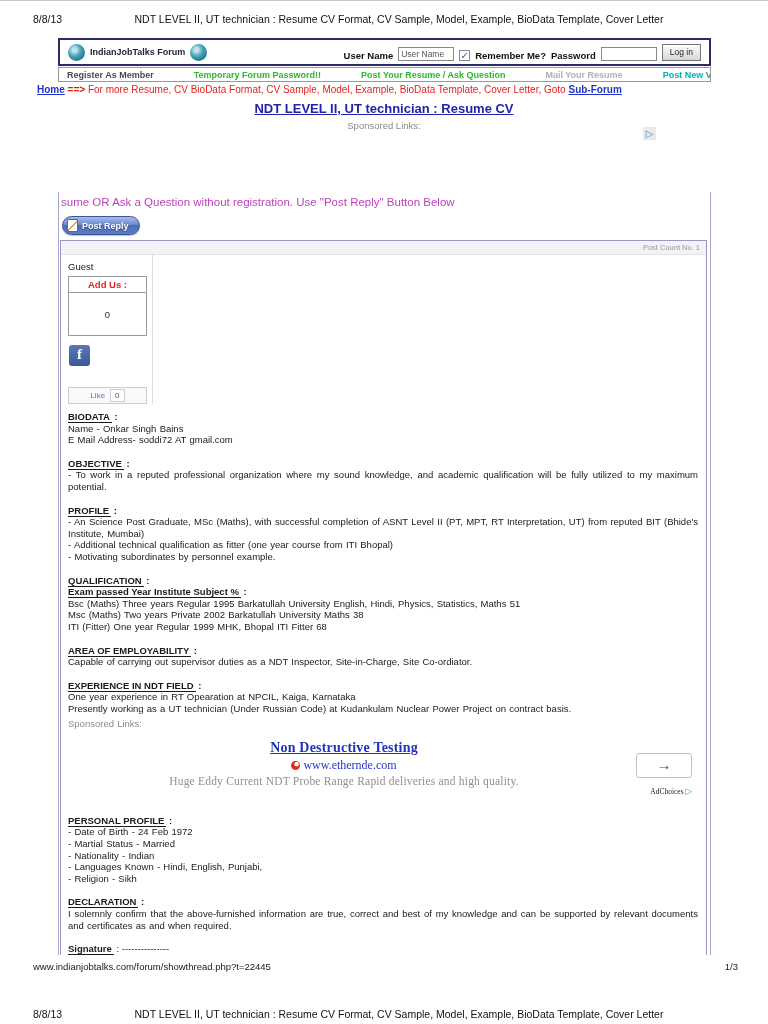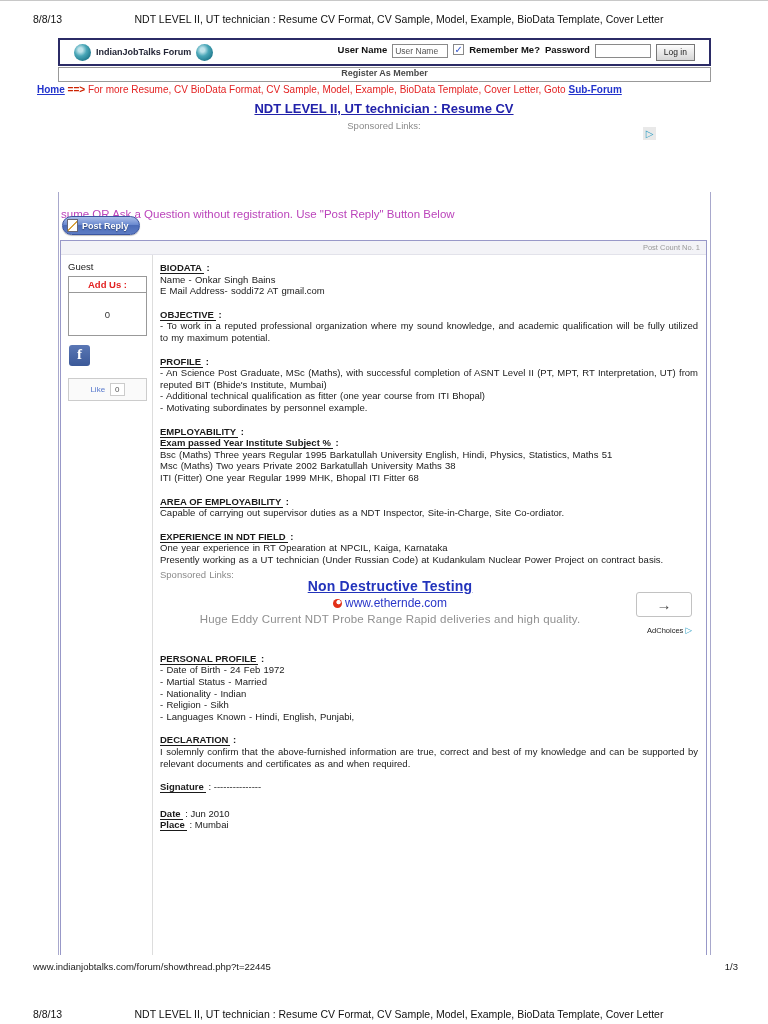--- a/index.html
+++ b/index.html
@@ -11,93 +11,93 @@
   .hairline { left:0; top:0; width:768px; height:1px; background:#c8c8c8; }
   .print-row { left:0; right:0; font-size:10.5px; color:#111; }
   .pr-top { top:13px; } .pr-bottom { top:1008px; }
   .print-date { position:absolute; left:33px; top:0; }
   .print-title { position:absolute; left:120px; right:90px; top:0; text-align:center; white-space:nowrap; overflow:hidden; }
   .print-url { left:33px; top:961px; font-size:9.5px; color:#1a1a1a; }
   .print-page { right:30px; top:961px; font-size:9.5px; color:#1a1a1a; }
 
   
   .login-box { left:58px; top:38px; width:653px; height:28px; border:2px solid #2b2b66; background:#fff;
-    display:flex; align-items:center; padding:0 14px; gap:3px; }
+    display:flex; align-items:center; padding:0 8px; gap:3px; }
   .globe { width:17px; height:17px; border-radius:50%;
     background:radial-gradient(circle at 38% 35%, #bfe3ea 0 14%, #4aa7b8 40%, #217a8e 75%, #135e70 100%); }
   .logo-text { font-size:9px; font-weight:bold; color:#222536; margin:0 2px; }
-  .login-right { margin-left:auto; display:flex; align-items:flex-start; gap:5px; }
+  .login-right { margin-left:auto; display:flex; align-items:flex-end; gap:5px; }
   .fld-label { font-size:9.5px; font-weight:bold; color:#111; white-space:nowrap; }
   .txt-input { width:56px; height:14px; border:1px solid #8a8a8a; background:#fff; font-size:8.5px; color:#555;
     padding:0 2px; font-family:inherit; }
   .checkbox { width:11px; height:11px; border:1px solid #888; background:#fff; font-size:10px; line-height:9px;
     color:#3355cc; text-align:center; font-weight:bold; }
   .login-btn { height:17px; border:1px solid #777; border-radius:0; background:linear-gradient(#fdfdfd,#d6d6d6);
     font-size:8.5px; padding:0 7px; color:#222; font-family:inherit; }
 
   
   .nav-strip { left:58px; top:67px; width:653px; height:15px; border:1px solid #999; background:#fff;
     display:flex; align-items:center; gap:40px; padding:0 8px; font-size:9px; font-weight:bold;
-    white-space:nowrap; overflow:hidden;flex-direction:column; }
+    white-space:nowrap; overflow:hidden; }
 
   
   .home-line { left:37px; top:84px; width:710px; font-size:10px; white-space:nowrap; }
   .home-link,.subforum-link { color:#2233cc; text-decoration:underline;font-weight:bold; }
   .home-arrow { color:#cc2200; font-weight:bold; }
   .home-red { color:#e32222; }
 
   .thread-title { left:0; right:0; top:101px; text-align:center; font-size:13px; font-weight:bold;
     color:#2222aa; text-decoration:underline; }
   .sponsored-top { left:0; right:0; top:120px; text-align:center; font-size:9.5px; color:#8a8a8a; }
   .adchoices-top { left:643px; top:127px; width:13px; height:13px; background:#e9e9e9; color:#2f9fc4;
     font-size:10px; line-height:13px; text-align:center; }
 
   
-  .reply-banner { left:61px; top:196px; font-size:11.5px; color:#bb44bb; white-space:nowrap;margin-top:12px; }
+  .reply-banner { left:61px; top:196px; font-size:11.5px; color:#bb44bb; white-space:nowrap; }
   .post-reply-btn { left:62px; top:216px; height:19px; padding:0 10px 0 4px; border-radius:10px;
     background:linear-gradient(#aabde8 0%, #6b8ad0 45%, #4c6cb8 50%, #5d7cc4 100%);
     border:1px solid #3a55a0; display:flex; align-items:center; gap:4px; box-shadow:0 1px 1px rgba(0,0,0,.25); }
   .pr-icon { width:11px; height:13px; border:1px solid #667;
     background:linear-gradient(135deg, transparent 45%, #d9a441 46% 58%, transparent 59%), #fff; }
   .pr-label { color:#fff; font-weight:bold; font-size:9px; text-shadow:0 1px 1px #334a7a; }
 
   
   .outer-box { left:58px; top:192px; width:653px; height:763px;
     border-left:1px solid #a8a8cc; border-right:1px solid #a8a8cc; }
   .post-box { left:60px; top:240px; width:647px; height:715px; border:1px solid #9898c8; border-bottom:none;
     background:#fff; overflow:hidden; }
   .post-strip { height:14px; background:#f3f3f7; border-bottom:1px solid #e2e2ea; font-size:7.5px; color:#999;
     text-align:right; padding-right:6px; line-height:13px; }
-  .post-body { display:flex; height:700px; }
+  .post-body { display:flex; height:700px;flex-direction:column; }
 
   
   .side { width:92px; flex:none; border-right:1px solid #ddd; padding:6px 5px 0 7px; }
   .guest { font-size:9.5px; color:#1a1a1a; margin-bottom:4px; }
   .addus-box { border:1px solid #999; }
   .addus-head { color:#e22222; font-weight:bold; font-size:9.5px; text-align:center; padding:2px 0;
     border-bottom:1px solid #999; }
   .addus-count { height:42px; display:flex; align-items:center; justify-content:center; font-size:9.5px; color:#333; }
   .fb-icon { width:21px; height:21px; border-radius:3px; background:linear-gradient(#5a77b5,#3b5998); color:#fff;
     font-weight:bold; font-family:"Liberation Serif","DejaVu Serif",serif; font-size:15px; line-height:19px;
     text-align:center; margin:9px 0 0 1px; }
-  .like-bar { margin-top:12px; border:1px solid #ccc; height:23px; display:flex; align-items:center;
+  .like-bar { margin-top:21px; border:1px solid #ccc; height:17px; display:flex; align-items:center;
     justify-content:center; gap:5px; background:#fafafa; }
   .like-label { color:#5577cc; font-size:8px; }
   .like-count { border:1px solid #ccc; background:#fff; font-size:8px; color:#555; padding:0 4px; line-height:11px; }
 
   
   .content { flex:1; padding:7px 8px 0 7px; font-size:9.5px; line-height:11.6px; color:#1a1a1a; }
   .section { margin-bottom:12px; }
   .hu { font-weight:bold; border-bottom:1px solid #1a1a1a; padding-right:2px; }
   .colon { font-weight:bold; }
   .line { text-align:justify; word-spacing:0.6px; }
   .gray-line { color:#8a8a8a; }
 
   
-  .ad-block { position:relative; margin:0 0 27px; }
+  .ad-block { position:relative; margin:12px 0 27px;font-family:Liberation Serif, serif; }
   .ad-center { padding-right:78px; text-align:center; }
   .ad-title { font-size:14px; font-weight:bold; color:#2233bb; text-decoration:underline; letter-spacing:.2px; }
   .ad-url-line { margin-top:4px; font-size:12px; color:#2936c8; }
   .ad-dot { display:inline-block; width:9px; height:9px; border-radius:50%; margin-right:3px; vertical-align:-1px;
     background:radial-gradient(circle at 62% 35%, #fff 0 22%, #e23018 32%); }
   .ad-desc { margin-top:5px; font-size:11.5px; color:#909090; letter-spacing:.2px; }
   .ad-arrow-btn { position:absolute; right:6px; top:11px; width:56px; height:25px; border:1px solid #c2c2c2;
     border-radius:3px; background:#fff; display:flex; align-items:center; justify-content:center;
     font-size:15px; font-weight:bold; color:#4a4a4a; }
   .adchoices2 { position:absolute; right:6px; top:44px; font-size:7.5px; color:#222; }
@@ -201,21 +201,21 @@
     </div>
 
     <div class="sec-lines">
               <div class="line">- An Science Post Graduate, MSc (Maths), with successful completion of ASNT Level II (PT, MPT, RT Interpretation, UT) from reputed BIT (Bhide's Institute, Mumbai)</div>
               <div class="line">- Additional technical qualification as fitter (one year course from ITI Bhopal)</div>
               <div class="line">- Motivating subordinates by personnel example.</div>
             </div>
   </div>
           <div class="section">
     <div class="sec-head">
-      <span class="hu">EMPLOYABILITY</span><span class="colon"> :</span>
+      <span class="hu">QUALIFICATION</span><span class="colon"> :</span>
     </div>
     <div class="sec-sub">
       <span class="hu">Exam passed Year Institute Subject %</span><span class="colon"> :</span>
     </div>
     <div class="sec-lines">
               <div class="line">Bsc (Maths) Three years Regular 1995 Barkatullah University English, Hindi, Physics, Statistics, Maths 51</div>
               <div class="line">Msc (Maths) Two years Private 2002 Barkatullah University Maths 38</div>
               <div class="line">ITI (Fitter) One year Regular 1999 MHK, Bhopal ITI Fitter 68</div>
             </div>
   </div>
@@ -262,22 +262,22 @@
       <div id="sections-b">
           <div class="section">
     <div class="sec-head">
       <span class="hu">PERSONAL PROFILE</span><span class="colon"> :</span>
     </div>
 
     <div class="sec-lines">
               <div class="line">- Date of Birth - 24 Feb 1972</div>
               <div class="line">- Martial Status - Married</div>
               <div class="line">- Nationality - Indian</div>
+              <div class="line">- Languages Known - Hindi, English, Punjabi,</div>
               <div class="line">- Religion - Sikh</div>
-              <div class="line">- Languages Known - Hindi, English, Punjabi,</div>
             </div>
   </div>
           <div class="section">
     <div class="sec-head">
       <span class="hu">DECLARATION</span><span class="colon"> :</span>
     </div>
 
     <div class="sec-lines">
               <div class="line">I solemnly confirm that the above-furnished information are true, correct and best of my knowledge and can be supported by relevant documents and certificates as and when required.</div>
             </div>

